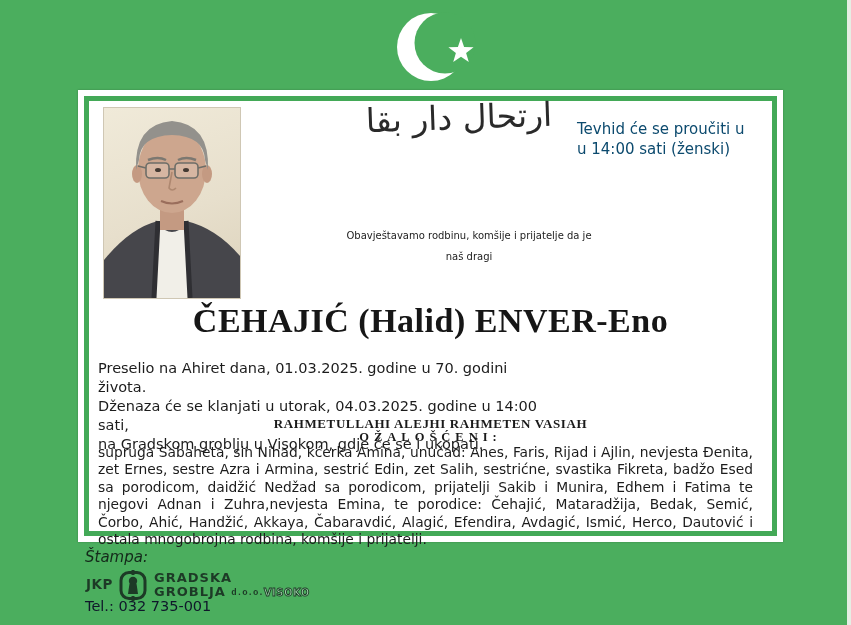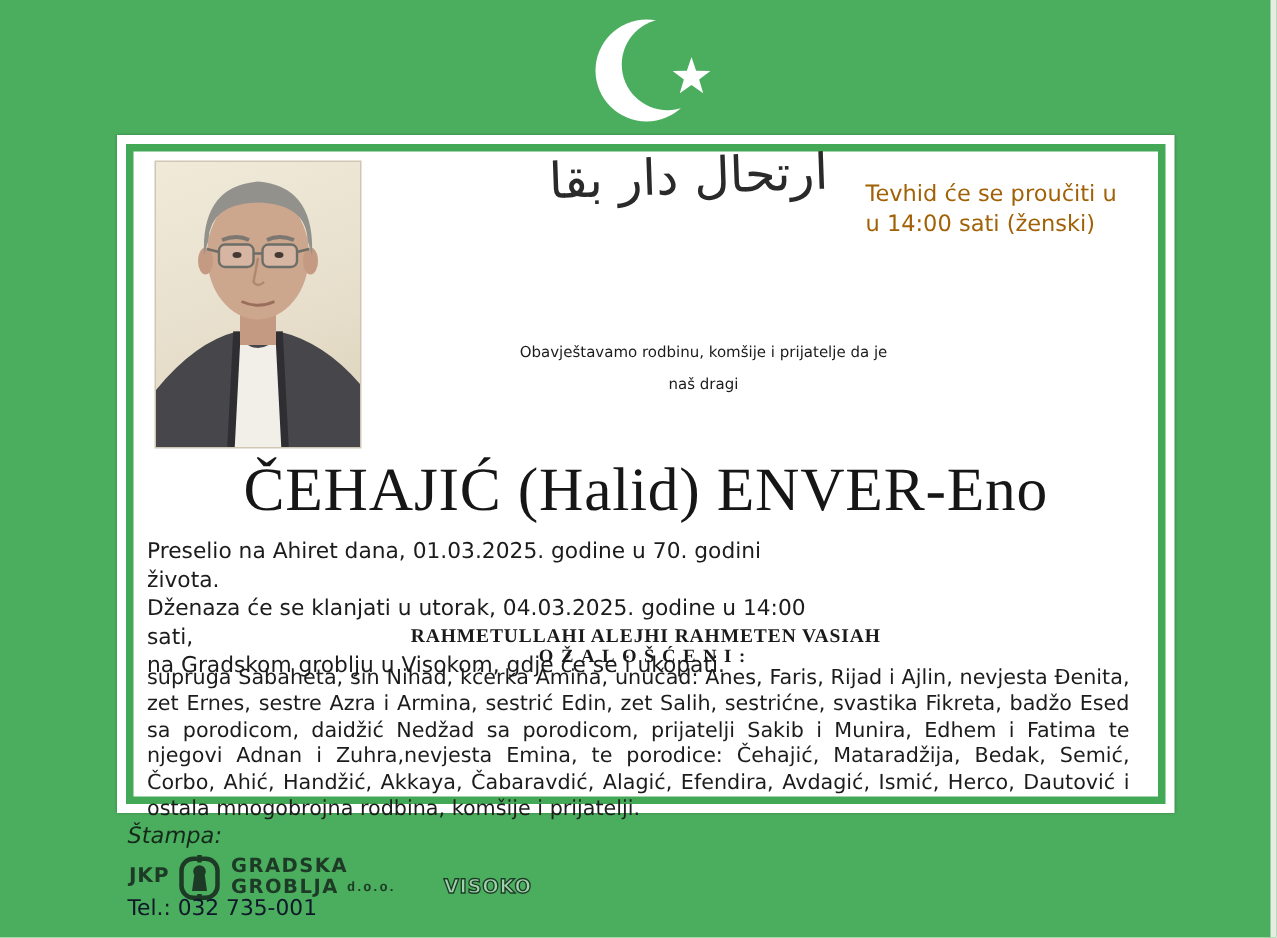--- a/index.html
+++ b/index.html
@@ -35,33 +35,33 @@
   .arabic{
     position:absolute;left:270px;top:2px;width:200px;
     text-align:center;direction:rtl;
     font-family:"DejaVu Serif","Liberation Serif",serif;
     font-size:33px;line-height:30px;color:#2a2a2a;
     transform:rotate(-2deg);
   }
 
   .tevhid{
     position:absolute;left:488px;top:19px;width:195px;
-    font-size:15px;line-height:19.5px;color:#a16207;
+    font-size:15px;line-height:19.5px;color:#0c4a6e;
   }
 
   .announcement{
     position:absolute;left:170px;top:124px;width:420px;
     text-align:center;font-size:10px;line-height:21px;color:#1c1c1c;
   }
 
   .deceased-name{
     position:absolute;left:0;top:201px;width:100%;
     text-align:center;
     font-family:"Liberation Serif","DejaVu Serif",serif;
-    font-weight:normal;font-size:41px;letter-spacing:0.5px;color:#161616;
+    font-weight:bold;font-size:34px;letter-spacing:0.5px;color:#161616;
   }
 
   .details{
     position:absolute;left:9px;top:258px;width:450px;
     font-size:14.5px;line-height:19px;color:#1c1c1c;
   }
 
   .prayer{
     position:absolute;left:0;top:315px;width:100%;text-align:center;
     font-family:"Liberation Serif","DejaVu Serif",serif;
@@ -83,21 +83,21 @@
   .logo-jkp{
     position:absolute;left:0;top:6px;
     font-weight:bold;font-size:13.5px;letter-spacing:0.5px;color:#1d3a26;
   }
   .logo-icon{position:absolute;left:33px;top:0;}
   .logo-text{position:absolute;left:68px;top:1px;width:220px;
     font-weight:bold;font-size:13px;line-height:14px;letter-spacing:1px;color:#1d3a26;}
   .logo-line2{white-space:nowrap;}
   .logo-doo{font-size:9px;letter-spacing:0;vertical-align:1px;font-family:Liberation Mono, monospace;}
   .logo-visoko{
-    font-size:13px;letter-spacing:0.5px;color:#9fd3ab;margin-left:32px;
+    font-size:10px;letter-spacing:0.5px;color:#9fd3ab;
     -webkit-text-stroke:0.9px #1d3a26;
   }
   .phone{position:absolute;left:85px;top:598px;font-size:14.5px;color:#0f172a;}
 </style>
 </head>
 <body>
 
 <div class="scan-edge"></div>
 
 <div class="crescent-wrap">

